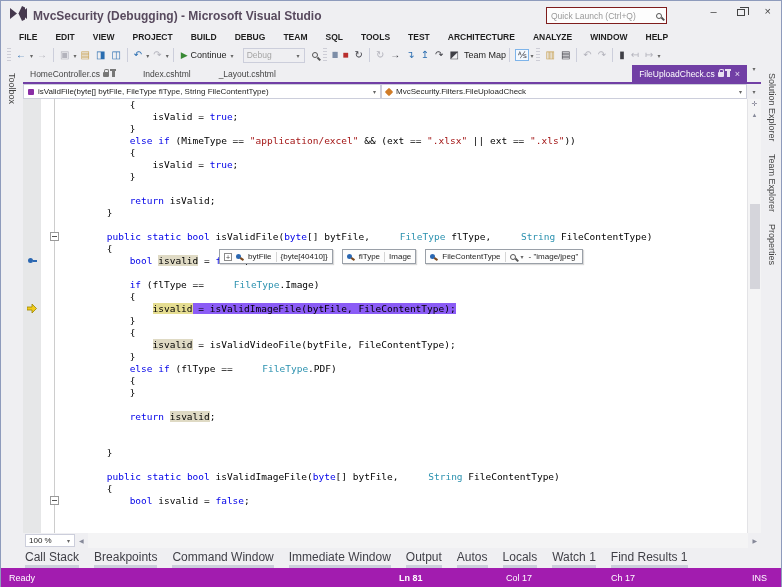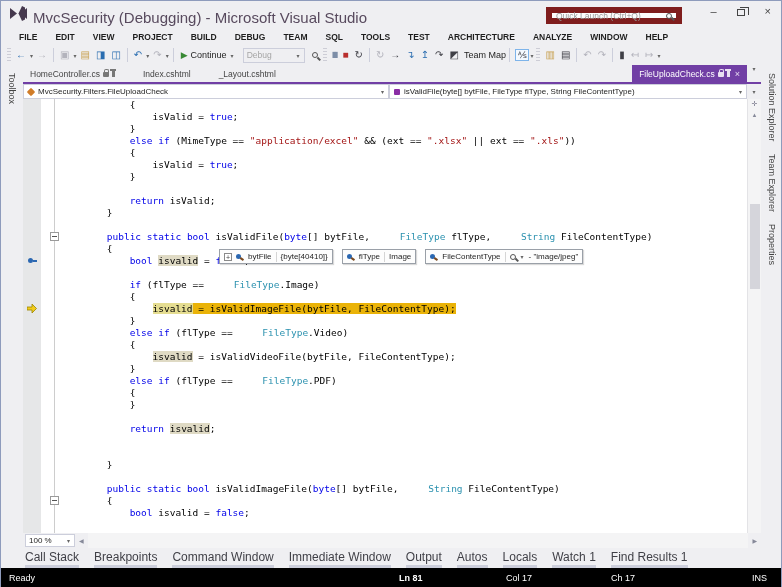--- a/index.html
+++ b/index.html
@@ -3,22 +3,22 @@
 <meta charset="utf-8">
 <style>
   *{margin:0;padding:0;box-sizing:border-box;}
   html,body{width:782px;height:587px;overflow:hidden;}
   body{font-family:"Liberation Sans",sans-serif;background:#EFEFF2;}
   .vs{position:relative;width:782px;height:587px;background:#EFEFF2;border:1px solid #8E9BBC;}
 
   
   .titlebar{position:absolute;left:0;top:0;width:100%;height:28px;}
   .vslogo{position:absolute;left:8px;top:5px;}
-  .apptitle{position:absolute;left:32px;top:8px;font-size:15px;font-weight:normal;color:#584A5E;}
-  .quicklaunch{position:absolute;left:545px;top:6px;width:136px;height:17px;background:#FDFDFD;border:6px solid #7f1d1d;display:flex;align-items:center;padding:0 4px;}
+  .apptitle{position:absolute;left:32px;top:8px;font-size:12px;font-weight:bold;color:#584A5E;}
+  .quicklaunch{position:absolute;left:545px;top:6px;width:121px;height:17px;background:#FDFDFD;border:1px solid #7f1d1d;display:flex;align-items:center;padding:0 4px;}
   .quicklaunch .ql-text{flex:1;font-size:8.5px;color:#999;}
   .mag{display:inline-block;width:6px;height:6px;border:1.4px solid #555;border-radius:50%;position:relative;}
   .mag::after{content:'';position:absolute;width:4px;height:1.5px;background:#555;transform:rotate(45deg);right:-4px;bottom:-2px;}
   .winbtns{position:absolute;right:10px;top:4px;display:flex;gap:20px;align-items:center;}
   .winbtn{font-size:11px;color:#444;line-height:12px;}
   .restore-ic{display:inline-block;width:8px;height:7px;border:1px solid #444;position:relative;background:#EFEFF2;margin-top:3px;}
   .restore-ic::before{content:'';position:absolute;top:-3px;left:2px;width:8px;height:7px;border:1px solid #444;border-bottom:none;border-left:none;}
 
   
   .menubar{position:absolute;left:0;top:28px;width:100%;height:16px;display:flex;align-items:center;padding-left:9px;gap:0;}
@@ -74,21 +74,21 @@
   .code-wrap{position:absolute;left:0;top:34px;width:100%;height:434px;background:#FFF;overflow:hidden;}
   .bp-margin{position:absolute;left:0;top:0;width:18px;height:100%;background:#E6E7E8;}
   .outline-margin{position:absolute;left:22px;top:0;width:16px;height:100%;}
   .outline-line{position:absolute;left:9px;top:0;height:100%;width:1px;background:#CDCDCD;}
   .minusbox{position:absolute;left:5px;width:9px;height:9px;border:1px solid #9A9A9A;background:#FFF;}
   .minusbox::after{content:'';position:absolute;left:1px;top:3px;width:5px;height:1px;background:#555;}
   .code-lines{position:absolute;left:38px;top:0;right:14px;font-family:"DejaVu Sans Mono",monospace;}
   .cl{height:12px;line-height:12px;white-space:pre;font-size:9.5px;}
   .sg-p{color:#000;} .sg-k{color:#0000E8;} .sg-t{color:#2B91AF;padding-left:24px;} .sg-s{color:#A31515;}
   .sg-h{color:#000;background:#DFDAC4;}
-  .sg-y{color:#000;background:#eab308;} .sg-yh{color:#000;background:#E5DD91;}
+  .sg-y{color:#000;background:#8b5cf6;} .sg-yh{color:#000;background:#E5DD91;}
   .cur-arrow{position:absolute;left:4px;}
   .margin-pin{position:absolute;left:5px;width:9px;height:9px;}
   .margin-pin .head{position:absolute;left:0;top:2px;width:5px;height:5px;background:#2B67B1;border-radius:50%;}
   .margin-pin .stem{position:absolute;left:5px;top:4px;width:4px;height:1.5px;background:#2B67B1;}
 
   
   .datatips{position:absolute;left:196px;display:flex;gap:9px;}
   .dtip{display:flex;align-items:center;gap:4px;height:15px;background:#FDFDFD;border:1px solid #9AA0A8;box-shadow:1px 1px 1px rgba(0,0,0,.15);padding:0 4px;font-size:8px;color:#1E1E1E;white-space:nowrap;}
   .dtip .expand{width:8px;height:8px;border:1px solid #8A8A8A;font-size:7px;line-height:7px;text-align:center;color:#444;background:#FFF;}
   .dpin{display:inline-block;position:relative;width:8px;height:8px;}
@@ -106,21 +106,21 @@
   .zoombox{width:50px;height:13px;background:#FFF;border:1px solid #CCCEDB;margin-left:2px;display:flex;align-items:center;justify-content:space-between;padding:0 3px;font-size:8px;color:#1E1E1E;}
   .h-left,.h-right{font-size:6px;color:#868999;padding:0 4px;}
   .h-track{flex:1;height:100%;background:#F4F4F5;}
 
   
   .bottom-tabs{position:absolute;left:0;top:547px;width:100%;height:20px;background:#EFEFF2;display:flex;align-items:flex-start;padding:2px 0 0 24px;gap:15px;}
   .btab{font-size:12px;color:#3F3F46;position:relative;padding-bottom:3px;}
   .btab::after{content:'';position:absolute;left:0;right:0;bottom:-2px;height:4px;background:#CCCEDB;}
 
   
-  .statusbar{position:absolute;left:0;top:567px;width:100%;height:20px;background:#000000;color:#FFF;font-size:9px;}
+  .statusbar{position:absolute;left:0;top:567px;width:100%;height:20px;background:#a21caf;color:#FFF;font-size:9px;}
   .sb-ready{position:absolute;left:8px;top:5px;}
   .sb-ln{position:absolute;left:398px;top:5px;font-weight:bold;}
   .sb-col{position:absolute;left:505px;top:5px;}
   .sb-ch{position:absolute;left:610px;top:5px;}
   .sb-ins{position:absolute;right:14px;top:5px;}
 </style>
 </head>
 <body>
 
 <div class="vs">
@@ -247,28 +247,28 @@
           <span>FileUploadCheck.cs</span>
           <span class="lock-ic w"></span>
           <span class="pin-ic w"></span>
           <span class="tclose">×</span>
         </div>
         <div class="tab-caret">▾</div>
       </div>
       <div class="purple-line"></div>
 
       <div class="navbar">
+        <div class="navbox r">
+          <span class="method-ic"></span>
+          <span>isValidFile(byte[] bytFile, FileType flType, String FileContentType)</span>
+          <span class="ncaret">▾</span>
+        </div>
         <div class="navbox l">
           <span class="class-ic"></span>
           <span>MvcSecurity.Filters.FileUploadCheck</span>
-          <span class="ncaret">▾</span>
-        </div>
-        <div class="navbox r">
-          <span class="method-ic"></span>
-          <span>isValidFile(byte[] bytFile, FileType flType, String FileContentType)</span>
           <span class="ncaret">▾</span>
         </div>
         <div class="nav-splitter">▾</div>
       </div>
 
       <div class="code-wrap">
         <div class="bp-margin">
           <div class="margin-pin" style="top: 157px;">
               <span class="head"></span>
               <span class="stem"></span>
@@ -295,21 +295,20 @@
             <div class="cl"><span class="sg-p">        }</span></div>
             <div class="cl"></div>
             <div class="cl"><span class="sg-k">        public</span><span class="sg-p"> </span><span class="sg-k">static</span><span class="sg-p"> </span><span class="sg-k">bool</span><span class="sg-p"> isValidFile(</span><span class="sg-k">byte</span><span class="sg-p">[] bytFile, </span><span class="sg-t">FileType</span><span class="sg-p"> flType, </span><span class="sg-t">String</span><span class="sg-p"> FileContentType)</span></div>
             <div class="cl"><span class="sg-p">        {</span></div>
             <div class="cl"><span class="sg-k">            bool</span><span class="sg-p"> </span><span class="sg-h">isvalid</span><span class="sg-p"> = </span><span class="sg-k">false</span><span class="sg-p">;</span></div>
             <div class="cl"></div>
             <div class="cl"><span class="sg-k">            if</span><span class="sg-p"> (flType == </span><span class="sg-t">FileType</span><span class="sg-p">.Image)</span></div>
             <div class="cl"><span class="sg-p">            {</span></div>
             <div class="cl"><span class="sg-p">                </span><span class="sg-yh">isvalid</span><span class="sg-y"> = isValidImageFile(bytFile, FileContentType);</span></div>
             <div class="cl"><span class="sg-p">            }</span></div>
-            <div class="cl"><span class="sg-k">            else</span><span class="sg-p"> </span><span class="sg-k">if</span><span class="sg-p"> (flType == </span><span class="sg-t">FileType</span><span class="sg-p">.Video)</span></div>
             <div class="cl"><span class="sg-p">            {</span></div>
             <div class="cl"><span class="sg-p">                </span><span class="sg-h">isvalid</span><span class="sg-p"> = isValidVideoFile(bytFile, FileContentType);</span></div>
             <div class="cl"><span class="sg-p">            }</span></div>
             <div class="cl"><span class="sg-k">            else</span><span class="sg-p"> </span><span class="sg-k">if</span><span class="sg-p"> (flType == </span><span class="sg-t">FileType</span><span class="sg-p">.PDF)</span></div>
             <div class="cl"><span class="sg-p">            {</span></div>
             <div class="cl"><span class="sg-p">            }</span></div>
             <div class="cl"></div>
             <div class="cl"><span class="sg-k">            return</span><span class="sg-p"> </span><span class="sg-h">isvalid</span><span class="sg-p">;</span></div>
             <div class="cl"></div>
             <div class="cl"></div>

